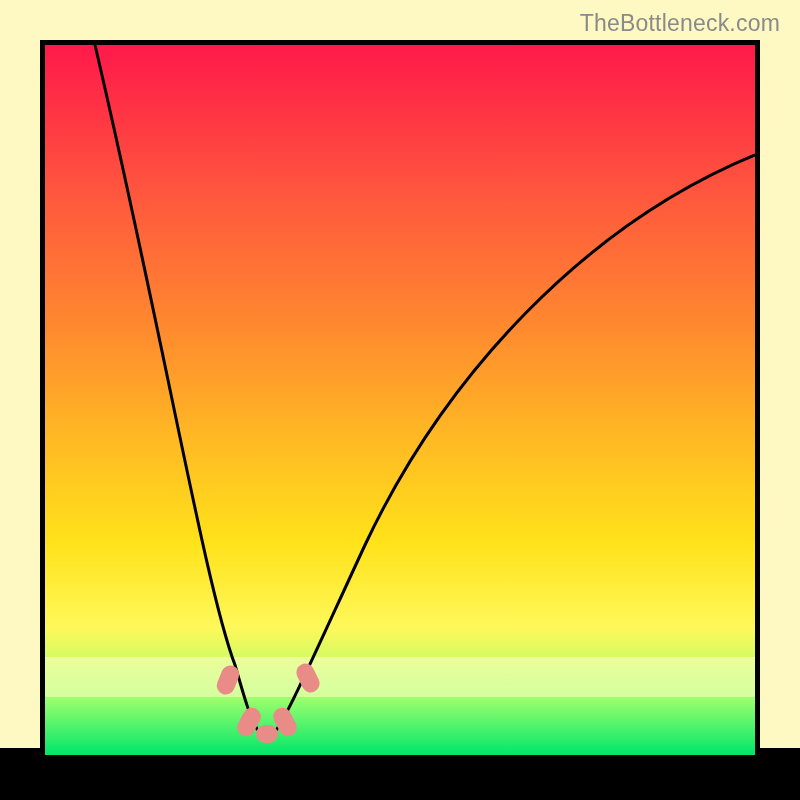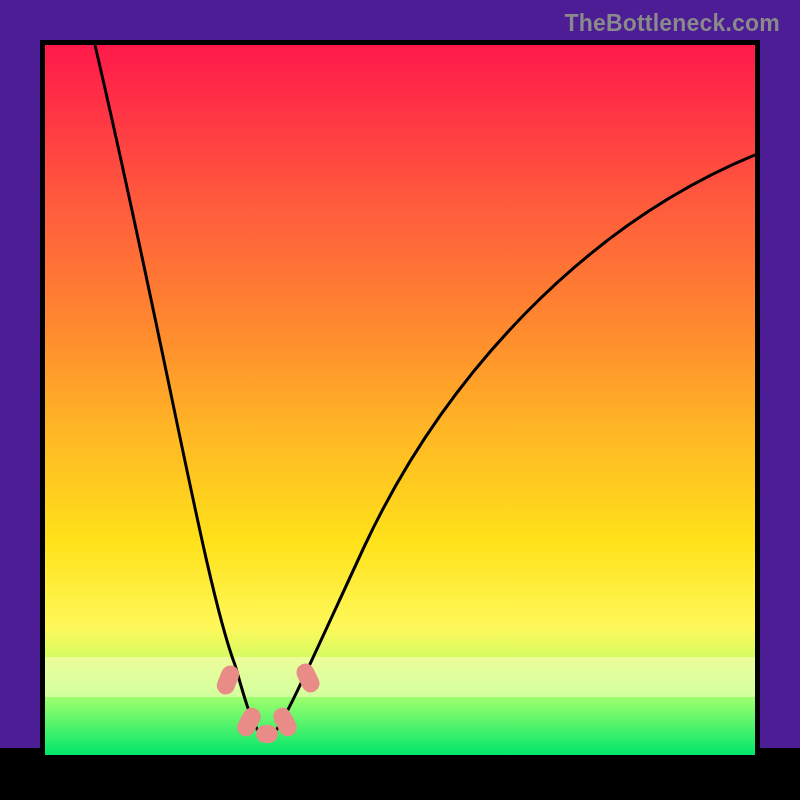--- a/index.html
+++ b/index.html
@@ -10,22 +10,21 @@
     overflow: hidden;
     background: #000;
     font-family: Arial, Helvetica, sans-serif;
   }
   .frame {
     position: absolute;
     top: 0;
     left: 0;
     width: 800px;
     height: 748px;
-    background: #4c1d95;
-    font-weight: bold;
+    background: #fef9c3;
   }
   .plot {
     position: absolute;
     top: 40px;
     left: 40px;
     width: 720px;
     height: 720px;
     background: linear-gradient(
       to bottom,
       #ff1a4b 0%,

